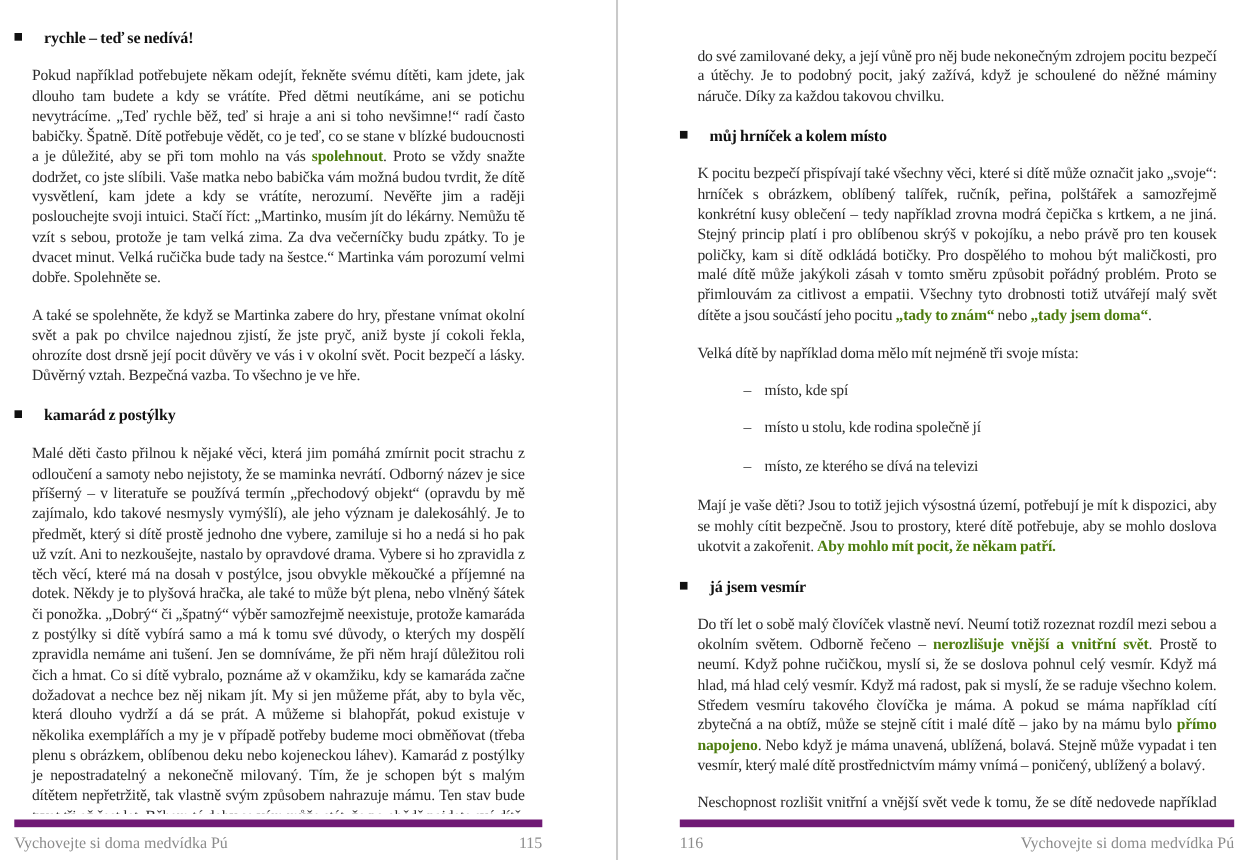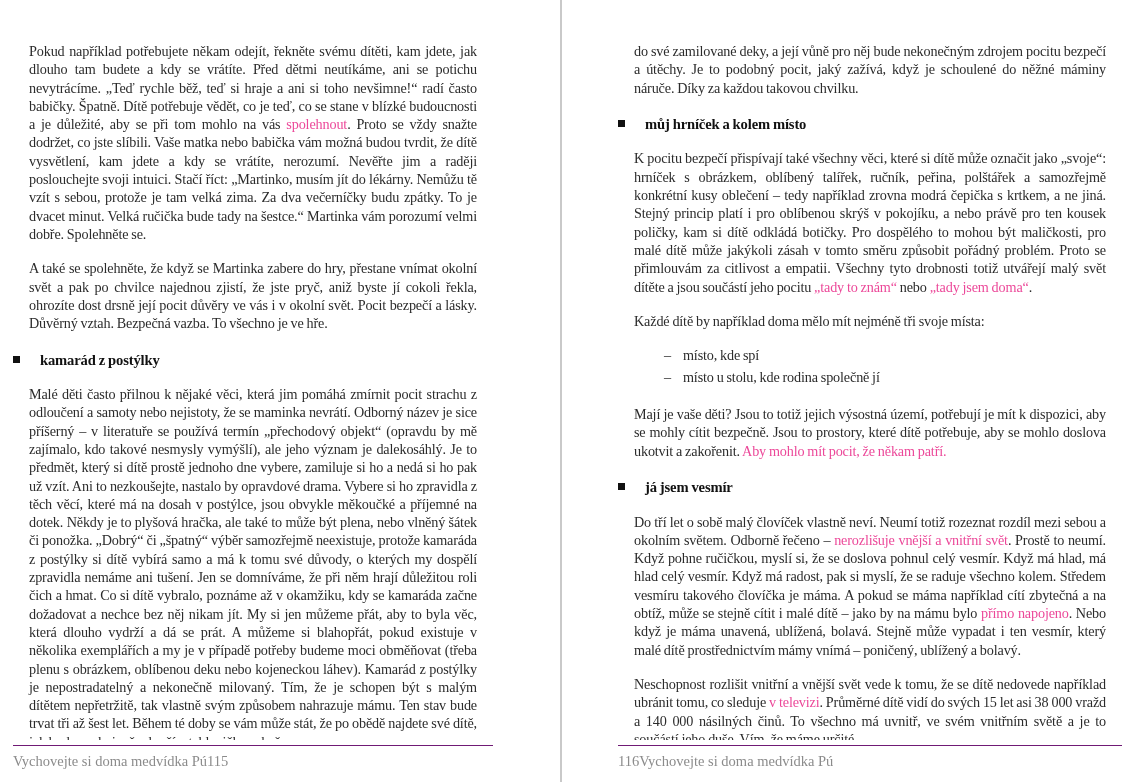--- a/index.html
+++ b/index.html
@@ -21,75 +21,77 @@
   .content {
     position:absolute; top:26px; height:714px; overflow:hidden;
     font-size:14.2px; line-height:18.3px;
     letter-spacing:-0.15px; word-spacing:-0.5px;
   }
   .content-left  { left:13px; width:480px; }
   .content-right { left:56px; width:504px; }
 
   .para { margin:16px; text-align:justify; }
   .para.gap { margin-top:18.3px; }
-  .b { font-weight:normal; color:#ec4899; }
+  .b { font-weight:bold; color:#4d7c0f; }
 
   .heading {
     margin:18.3px 0 0 0; padding:0;
     font-size:14.6px; font-weight:bold; color:#111111; line-height:18.3px;
   }
   .heading:first-child { margin-top:0; }
   .sq {
     display:inline-block; width:7px; height:7px; background:#111111;
     margin-right:20px; vertical-align:2px;
   }
 
   ul.dash-list { list-style:none; margin:0; padding:0 0 0 42px; }
-  ul.dash-list li { margin:4px; }
+  ul.dash-list li { margin:16px; }
   .dash { display:inline-block; margin-right:12px; }
 
   .pfooter {
     position:absolute; top:745px;
-    border-top:1px solid #701a75;
+    border-top:7px solid #701a75;
     padding-top:7px;
-    display:flex; justify-content:flex-start;
+    display:flex; justify-content:space-between;
     color:#8b8b8b; font-size:14.5px; line-height:16px;
   }
   .pfooter-left  { left:13px; width:480px; }
   .pfooter-right { left:56px; width:504px; }
 </style>
 </head>
 <body>
 
 <div class="spread">
 
   <section class="page page-left">
     <div class="content content-left" id="left-content">
+        <h3 class="heading"><span class="sq"></span><span>rychle – teď se nedívá!</span></h3>
         <p class="para"><span>Pokud například potřebujete někam odejít, řekněte svému dítěti, kam jdete, jak dlouho tam budete a kdy se vrátíte. Před dětmi neutíkáme, ani se potichu nevytrácíme. „Teď rychle běž, teď si hraje a ani si toho nevšimne!“ radí často babičky. Špatně. Dítě potřebuje vědět, co je teď, co se stane v blízké budoucnosti a je důležité, aby se při tom mohlo na vás </span><span class="b">spolehnout</span><span>. Proto se vždy snažte dodržet, co jste slíbili. Vaše matka nebo babička vám možná budou tvrdit, že dítě vysvětlení, kam jdete a kdy se vrátíte, nerozumí. Nevěřte jim a raději poslouchejte svoji intuici. Stačí říct: „Martinko, musím jít do lékárny. Nemůžu tě vzít s sebou, protože je tam velká zima. Za dva večerníčky budu zpátky. To je dvacet minut. Velká ručička bude tady na šestce.“ Martinka vám porozumí velmi dobře. Spolehněte se.</span></p>
         <p class="para"><span>A také se spolehněte, že když se Martinka zabere do hry, přestane vnímat okolní svět a pak po chvilce najednou zjistí, že jste pryč, aniž byste jí cokoli řekla, ohrozíte dost drsně její pocit důvěry ve vás i v okolní svět. Pocit bezpečí a lásky. Důvěrný vztah. Bezpečná vazba. To všechno je ve hře.</span></p>
         <h3 class="heading"><span class="sq"></span><span>kamarád z postýlky</span></h3>
         <p class="para"><span>Malé děti často přilnou k nějaké věci, která jim pomáhá zmírnit pocit strachu z odloučení a samoty nebo nejistoty, že se maminka nevrátí. Odborný název je sice příšerný – v literatuře se používá termín „přechodový objekt“ (opravdu by mě zajímalo, kdo takové nesmysly vymýšlí), ale jeho význam je dalekosáhlý. Je to předmět, který si dítě prostě jednoho dne vybere, zamiluje si ho a nedá si ho pak už vzít. Ani to nezkoušejte, nastalo by opravdové drama. Vybere si ho zpravidla z těch věcí, které má na dosah v postýlce, jsou obvykle měkoučké a příjemné na dotek. Někdy je to plyšová hračka, ale také to může být plena, nebo vlněný šátek či ponožka. „Dobrý“ či „špatný“ výběr samozřejmě neexistuje, protože kamaráda z postýlky si dítě vybírá samo a má k tomu své důvody, o kterých my dospělí zpravidla nemáme ani tušení. Jen se domníváme, že při něm hrají důležitou roli čich a hmat. Co si dítě vybralo, poznáme až v okamžiku, kdy se kamaráda začne dožadovat a nechce bez něj nikam jít. My si jen můžeme přát, aby to byla věc, která dlouho vydrží a dá se prát. A můžeme si blahopřát, pokud existuje v několika exemplářích a my je v případě potřeby budeme moci obměňovat (třeba plenu s obrázkem, oblíbenou deku nebo kojeneckou láhev). Kamarád z postýlky je nepostradatelný a nekonečně milovaný. Tím, že je schopen být s malým dítětem nepřetržitě, tak vlastně svým způsobem nahrazuje mámu. Ten stav bude trvat tři až šest let. Během té doby se vám může stát, že po obědě najdete své dítě, jak bude spokojeně odpočívat, hlavičku zabořenou</span></p>
       </div>
     <footer class="pfooter pfooter-left">
       <span>Vychovejte si doma medvídka Pú</span>
       <span>115</span>
     </footer>
   </section>
 
   <div class="spine"></div>
 
   <section class="page page-right">
     <div class="content content-right" id="right-content">
         <p class="para"><span>do své zamilované deky, a její vůně pro něj bude nekonečným zdrojem pocitu bezpečí a útěchy. Je to podobný pocit, jaký zažívá, když je schoulené do něžné máminy náruče. Díky za každou takovou chvilku.</span></p>
         <h3 class="heading"><span class="sq"></span><span>můj hrníček a kolem místo</span></h3>
         <p class="para"><span>K pocitu bezpečí přispívají také všechny věci, které si dítě může označit jako „svoje“: hrníček s obrázkem, oblíbený talířek, ručník, peřina, polštářek a samozřejmě konkrétní kusy oblečení – tedy například zrovna modrá čepička s krtkem, a ne jiná. Stejný princip platí i pro oblíbenou skrýš v pokojíku, a nebo právě pro ten kousek poličky, kam si dítě odkládá botičky. Pro dospělého to mohou být maličkosti, pro malé dítě může jakýkoli zásah v tomto směru způsobit pořádný problém. Proto se přimlouvám za citlivost a empatii. Všechny tyto drobnosti totiž utvářejí malý svět dítěte a jsou součástí jeho pocitu </span><span class="b">„tady to znám“</span><span> nebo </span><span class="b">„tady jsem doma“</span><span>.</span></p>
-        <p class="para"><span>Každé dítě by například doma mělo mít nejméně tři svoje místa:</span></p>
+        <p class="para"><span>Velká dítě by například doma mělo mít nejméně tři svoje místa:</span></p>
         <ul class="dash-list">
           <li><span class="dash">–</span><span>místo, kde spí</span></li>
           <li><span class="dash">–</span><span>místo u stolu, kde rodina společně jí</span></li>
+          <li><span class="dash">–</span><span>místo, ze kterého se dívá na televizi</span></li>
         </ul>
         <p class="para gap"><span>Mají je vaše děti? Jsou to totiž jejich výsostná území, potřebují je mít k dispozici, aby se mohly cítit bezpečně. Jsou to prostory, které dítě potřebuje, aby se mohlo doslova ukotvit a zakořenit. </span><span class="b">Aby mohlo mít pocit, že někam patří.</span></p>
         <h3 class="heading"><span class="sq"></span><span>já jsem vesmír</span></h3>
         <p class="para"><span>Do tří let o sobě malý človíček vlastně neví. Neumí totiž rozeznat rozdíl mezi sebou a okolním světem. Odborně řečeno – </span><span class="b">nerozlišuje vnější a vnitřní svět</span><span>. Prostě to neumí. Když pohne ručičkou, myslí si, že se doslova pohnul celý vesmír. Když má hlad, má hlad celý vesmír. Když má radost, pak si myslí, že se raduje všechno kolem. Středem vesmíru takového človíčka je máma. A pokud se máma například cítí zbytečná a na obtíž, může se stejně cítit i malé dítě – jako by na mámu bylo </span><span class="b">přímo napojeno</span><span>. Nebo když je máma unavená, ublížená, bolavá. Stejně může vypadat i ten vesmír, který malé dítě prostřednictvím mámy vnímá – poničený, ublížený a bolavý.</span></p>
         <p class="para"><span>Neschopnost rozlišit vnitřní a vnější svět vede k tomu, že se dítě nedovede například ubránit tomu, co sleduje </span><span class="b">v televizi</span><span>. Průměrné dítě vidí do svých 15 let asi 38 000 vražd a 140 000 násilných činů. To všechno má uvnitř, ve svém vnitřním světě a je to součástí jeho duše. Vím, že máme určité</span></p>
       </div>
     <footer class="pfooter pfooter-right">
       <span>116</span>
       <span>Vychovejte si doma medvídka Pú</span>
     </footer>

